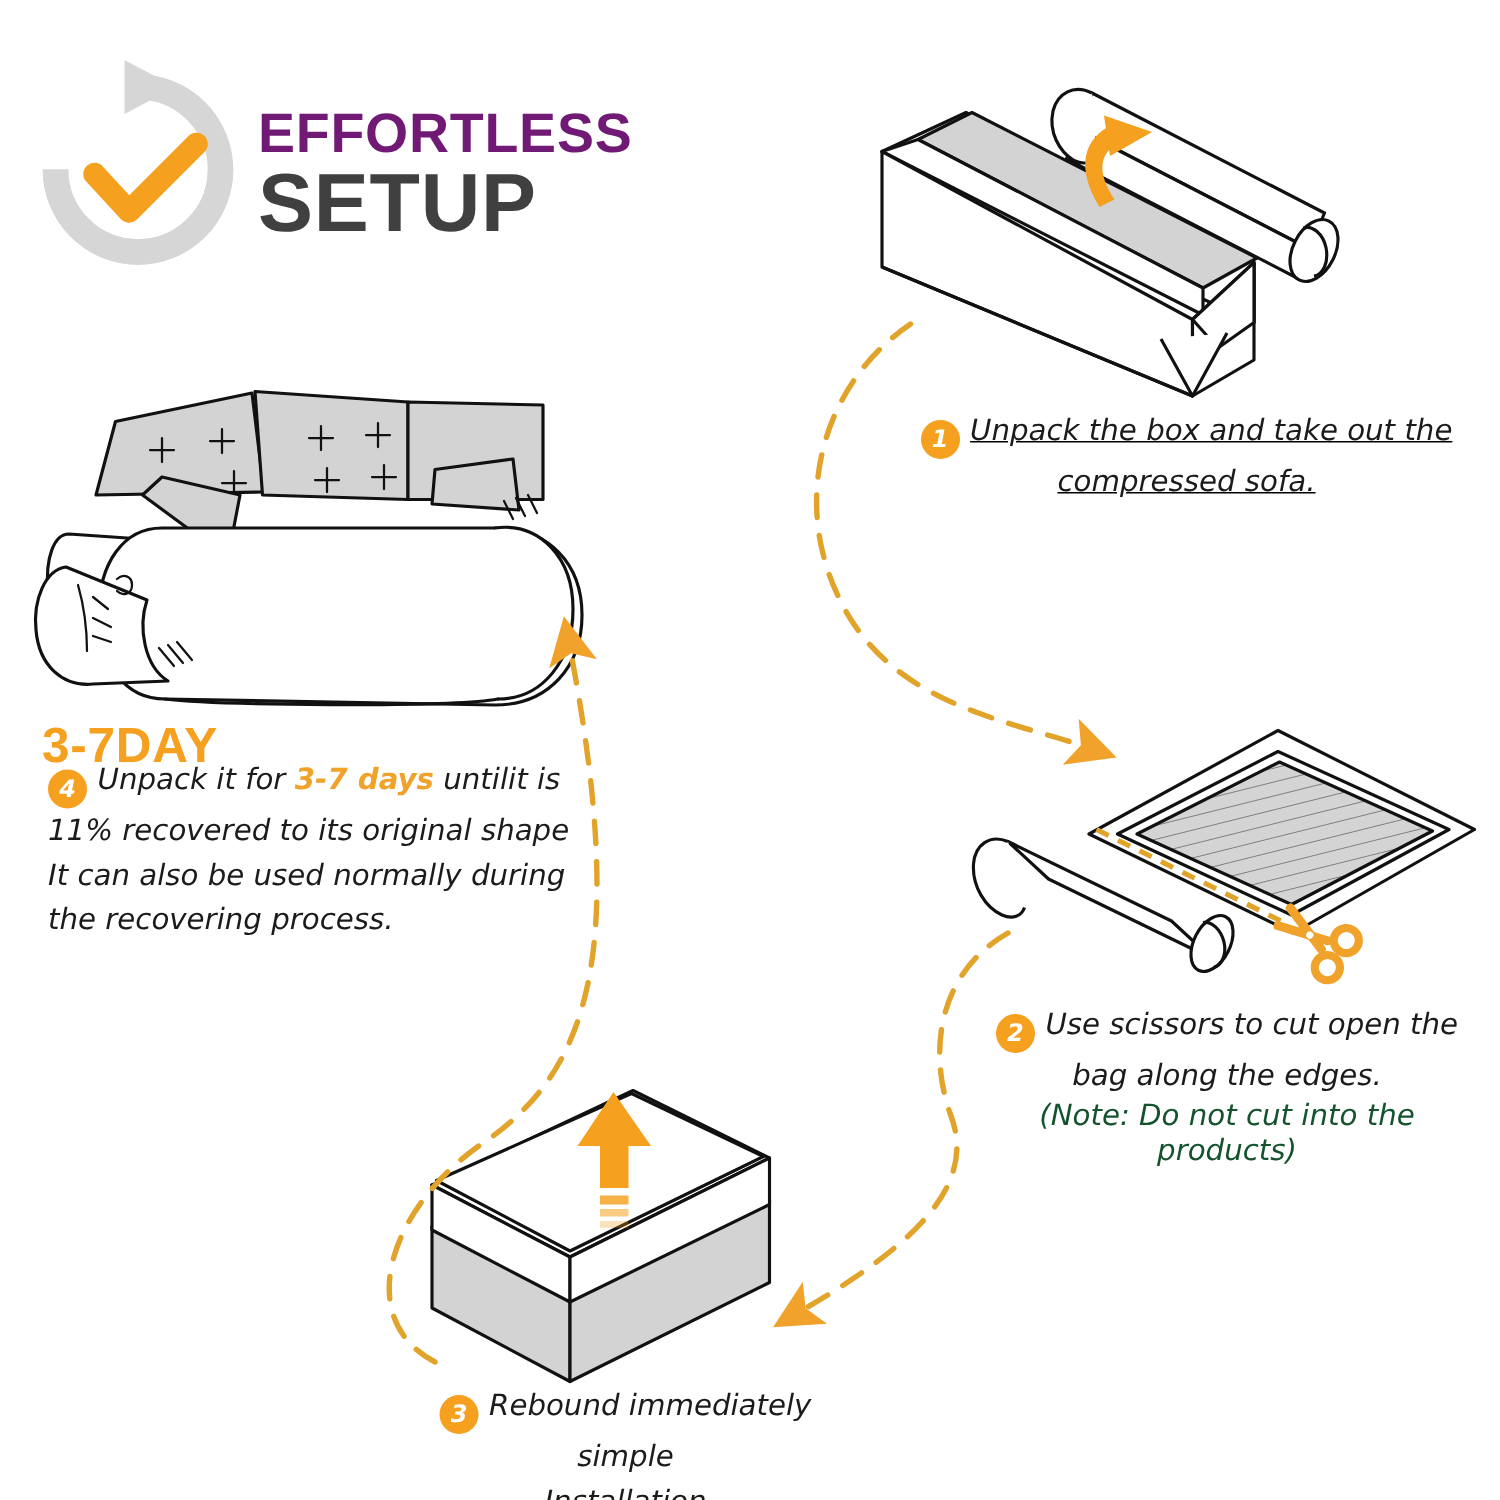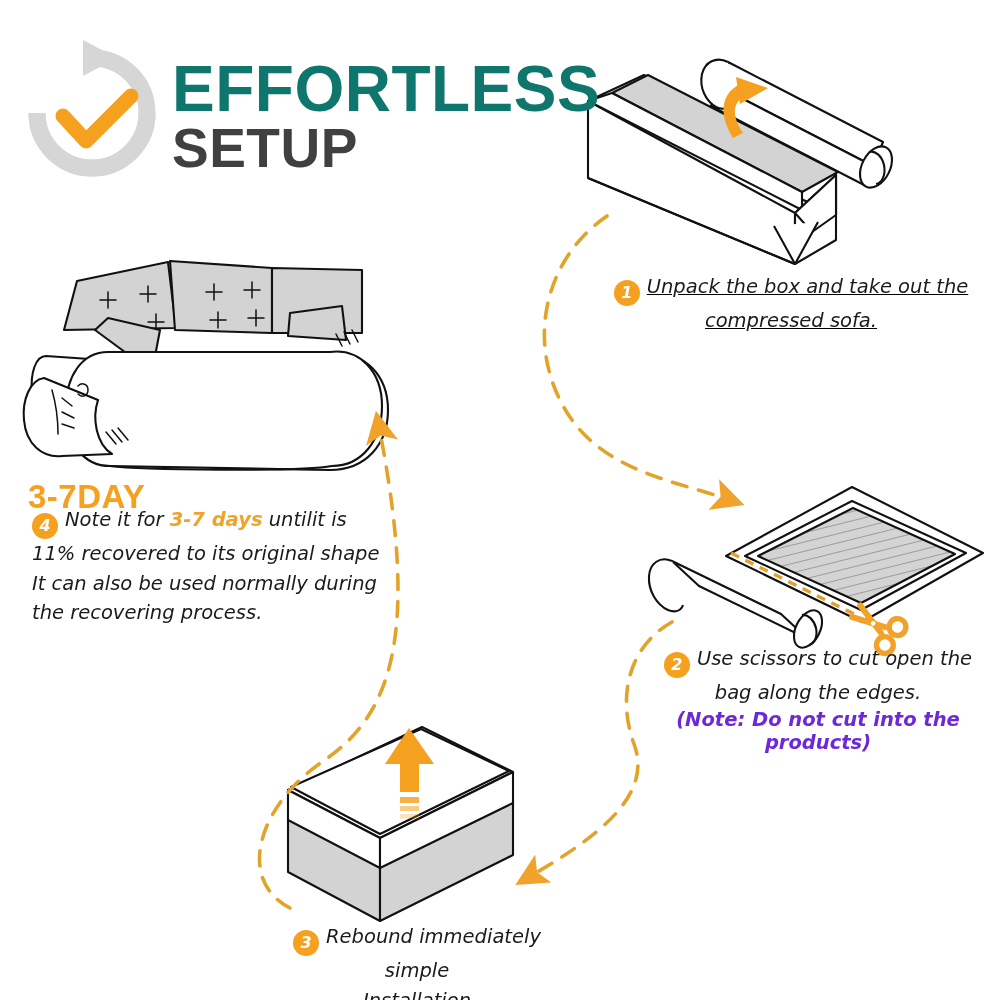--- a/index.html
+++ b/index.html
@@ -11,22 +11,22 @@
     position:relative;
   }
   #stage{position:relative;width:1000px;height:1000px;}
   #art{position:absolute;left:0;top:0;width:1000px;height:1000px;}
 
   
   .header{position:absolute;left:26px;top:52px;display:flex;align-items:center;gap:14px;}
   .logo-wrap{width:132px;height:128px;position:relative;flex:0 0 auto;}
   .title-block{padding-top:4px;}
   .title-line1{
-    font-size:64px;font-weight:bold;letter-spacing:0.5px;
-    color:#0f766e;line-height:0.98;font-family:"Liberation Sans", sans-serif;
+    font-size:37px;font-weight:bold;letter-spacing:0.5px;
+    color:#701a75;line-height:0.98;font-family:"Liberation Sans", sans-serif;
   }
   .title-line2{
     font-size:55px;font-weight:bold;letter-spacing:0.5px;
     color:#404040;line-height:1.05;font-family:"Liberation Sans", sans-serif;
   }
 
   
   .step{position:absolute;}
   .step-body{
     font-family:"DejaVu Sans", sans-serif;
@@ -38,30 +38,30 @@
   .badge{
     display:inline-block;
     width:26px;height:26px;border-radius:50%;
     background:#F5A01E;color:#ffffff;
     font-family:"DejaVu Sans", sans-serif;
     font-style:italic;font-weight:bold;
     font-size:16px;line-height:26px;text-align:center;
     vertical-align:-5px;margin-right:7px;
   }
   .note{
-    color:#6d28d9;font-weight:bold;font-style:italic;
+    color:#14532d;font-weight:normal;font-style:italic;
     font-family:"DejaVu Sans", sans-serif;font-size:19.5px;
   }
   .hl{color:#F0A22A;font-weight:bold;}
 
   
   #step1{left:602px;top:272px;width:378px;text-align:center;text-decoration:underline;}
   #step1 .step-body{text-align:center;}
   
-  #step2{left:648px;top:644px;width:340px;text-align:center;}
+  #step2{left:648px;top:668px;width:340px;text-align:center;}
   
   #step3{left:272px;top:922px;width:290px;text-align:center;}
   
   #step4{left:32px;top:505px;width:360px;text-align:left;}
   .day-head{
     position:absolute;left:28px;top:478px;
     font-size:33px;font-weight:bold;color:#F5A01E;
     letter-spacing:0.5px;font-family:"Liberation Sans", sans-serif;
   }
 </style>
@@ -234,17 +234,17 @@
   <div class="step" id="step3">
     <div class="step-body">
       <span class="badge">3</span><span>Rebound immediately simple</span>
       <div>Installation</div>
     </div>
   </div>
 
   <div class="day-head">3-7DAY</div>
   <div class="step" id="step4">
     <div class="step-body">
-      <span class="badge">4</span><span>Note it for </span><span class="hl">3-7 days</span><span> untilit is 11% recovered to its original shape It can also be used normally during the recovering process.</span>
+      <span class="badge">4</span><span>Unpack it for </span><span class="hl">3-7 days</span><span> untilit is 11% recovered to its original shape It can also be used normally during the recovering process.</span>
     </div>
   </div>
 
 </div>
 
 </body></html>

